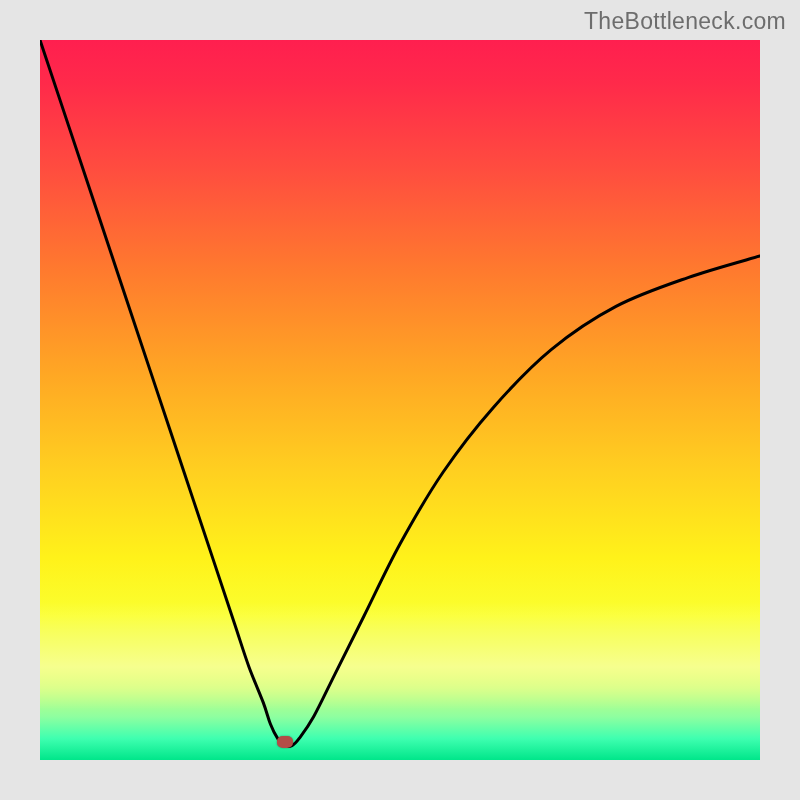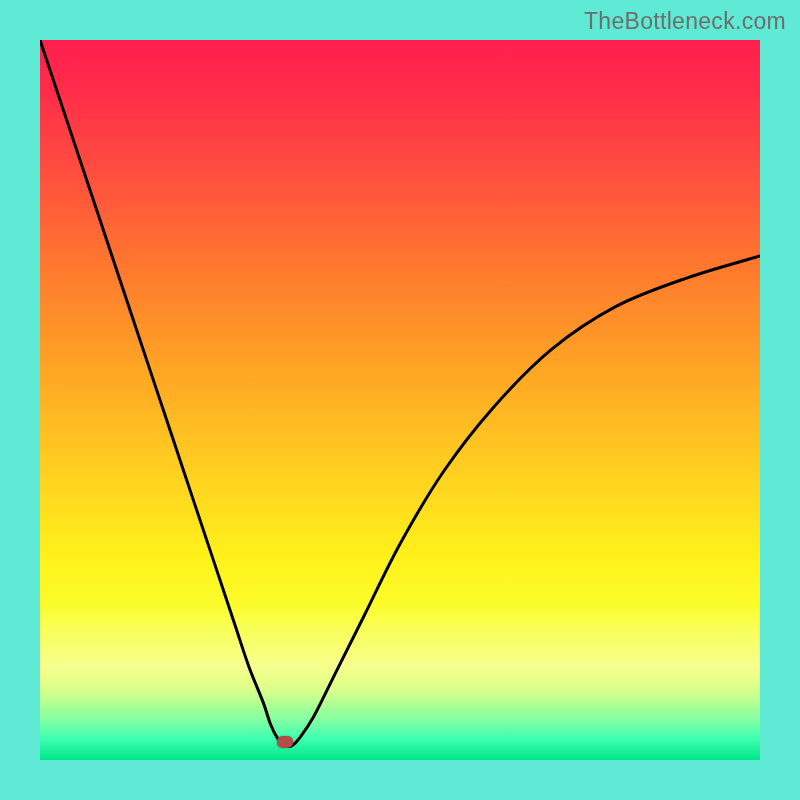--- a/index.html
+++ b/index.html
@@ -10,21 +10,21 @@
     background: #000;
     overflow: hidden;
     font-family: Arial, Helvetica, sans-serif;
   }
   .frame {
     position: absolute;
     left: 0;
     top: 0;
     width: 800px;
     height: 800px;
-    background: #5eead4;
+    background: #e5e5e5;
   }
   .plot {
     position: absolute;
     left: 40px;
     top: 40px;
     width: 720px;
     height: 720px;
     overflow: hidden;
   }
   .gradient-bg {

